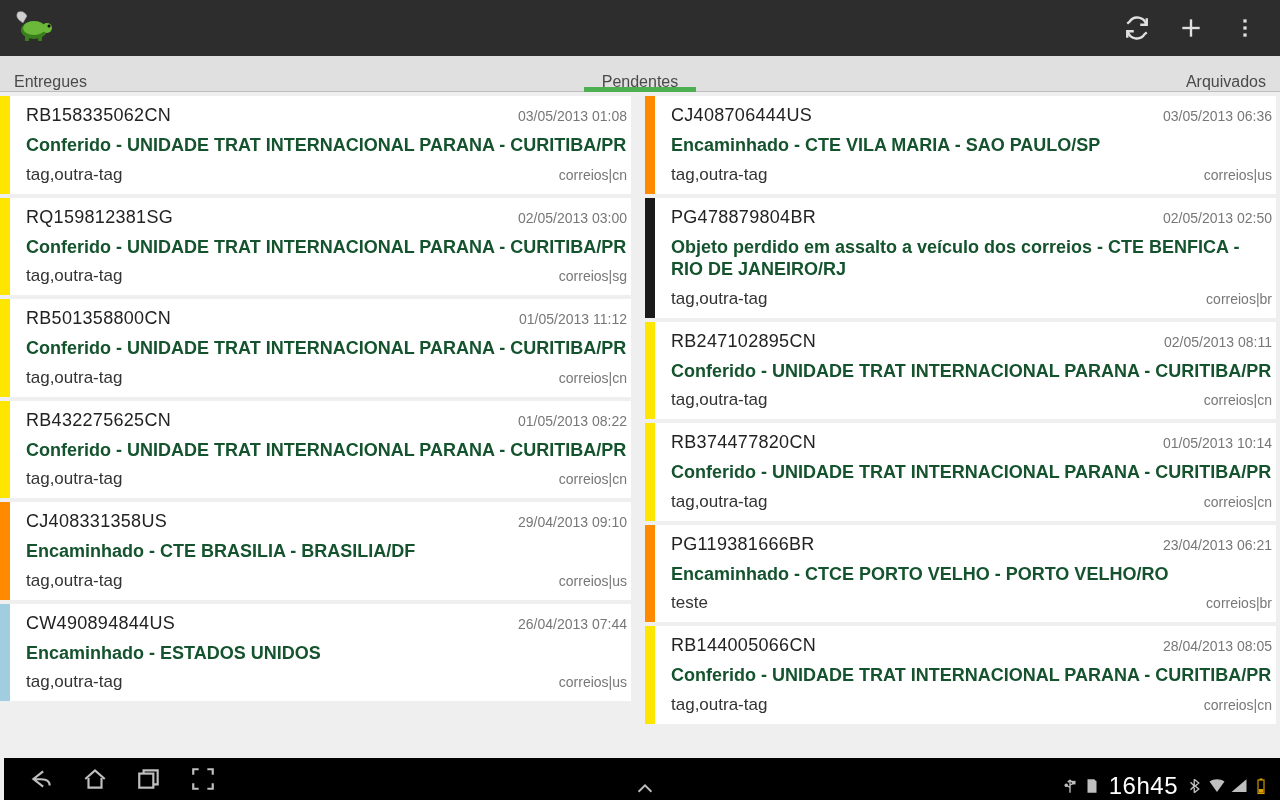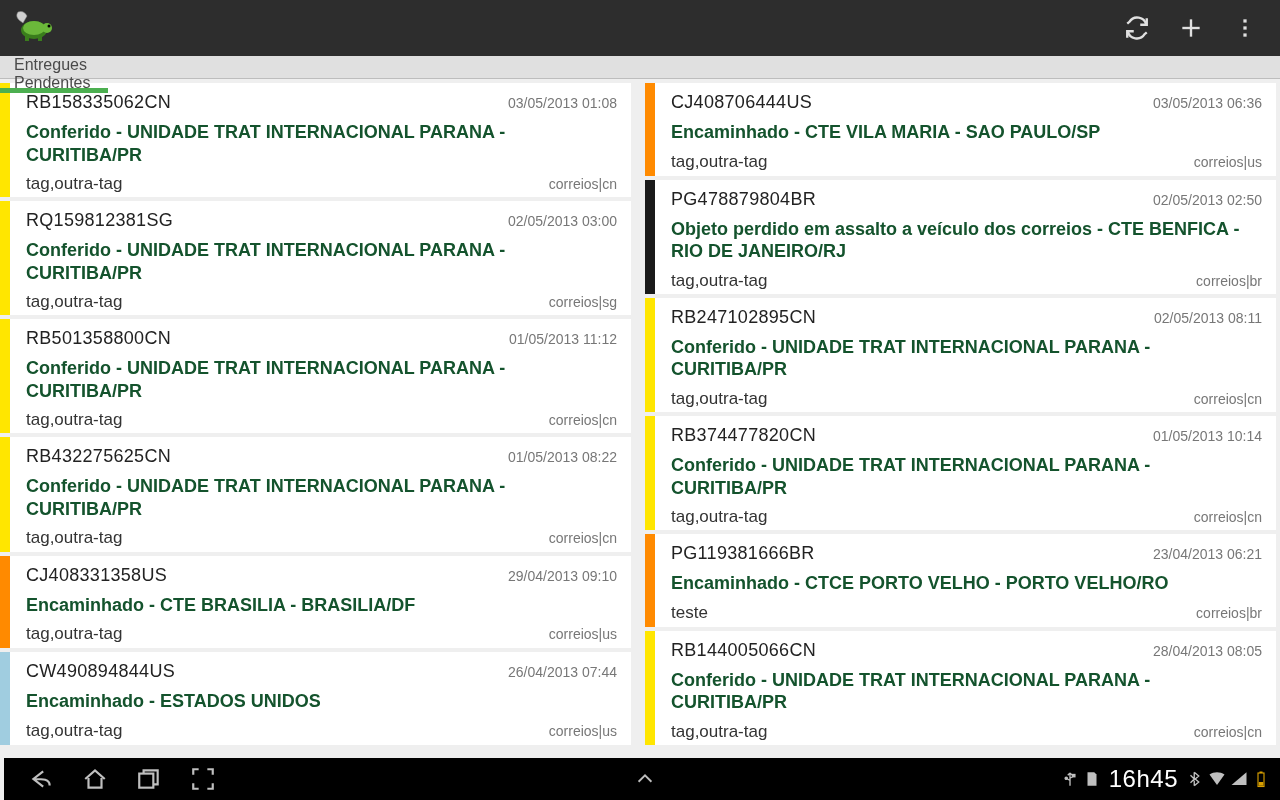--- a/index.html
+++ b/index.html
@@ -7,48 +7,48 @@
   
   
   .action-bar { height: 56px; background: #2d2d2d; display: flex; align-items: center; padding: 0 8px; }
   .app-icon { width: 48px; height: 48px; display: flex; align-items: center; justify-content: center; }
   .app-icon svg { width: 40px; height: 40px; }
   .action-spacer { flex: 1; }
   .action-btn { width: 54px; height: 54px; display: flex; align-items: center; justify-content: center; cursor: pointer; }
   .action-btn svg { width: 26px; height: 26px; }
   
   
-  .tab-bar { height: 23px; background: #e0e0e0; display: flex; align-items: flex-start; padding: 0 14px; position: relative; border-bottom: 1px solid #bdbdbd; flex-direction: column; }
+  .tab-bar { height: 36px; background: #e0e0e0; display: flex; align-items: flex-end; padding: 0 14px; position: relative; border-bottom: 1px solid #bdbdbd; }
   .tab-left { flex: 1; text-align: left; }
   .tab-center { flex: 1; text-align: center; position: relative; }
   .tab-right { flex: 1; text-align: right; }
   .tab-bar span { color: #4a4a4a; font-size: 16px; cursor: pointer; }
   .tab-indicator { position: absolute; bottom: -1px; left: 50%; transform: translateX(-50%); width: 112px; height: 5px; background: #4caf50; }
   
   
   .content { height: calc(800px - 56px - 36px - 42px); display: flex; gap: 14px; padding: 4px 4px 0 0; background: #efefef; overflow: hidden; }
   .column { flex: 1; display: flex; flex-direction: column; gap: 4px; }
   
   .card { background: #ffffff; display: flex; min-height: 0; }
   .stripe { width: 10px; flex-shrink: 0; }
   .stripe.yellow { background: #ffe600; }
   .stripe.orange { background: #ff8a00; }
   .stripe.lightblue { background: #a0cde0; }
   .stripe.black { background: #1a1a1a; }
-  .card-body { flex: 1; padding: 9px 14px 9px 16px; }
+  .card-body { flex: 1; padding: 9px 4px 9px 16px; }
   .card-row { display: flex; justify-content: space-between; align-items: baseline; }
   .card-code { font-size: 18px; color: #222; font-weight: 400; letter-spacing: 0.3px; }
   .card-date { font-size: 14px; color: #777; }
   .card-status { font-size: 18px; font-weight: 700; color: #14532d; margin-top: 8px; line-height: 1.25; }
   .card-row2 { display: flex; justify-content: space-between; align-items: baseline; margin-top: 8px; }
   .card-tags { font-size: 17px; color: #333; }
   .card-carrier { font-size: 14px; color: #777; }
   
   
-  .nav-bar { position: absolute; bottom: 0; left: 4px; right: 0; height: 42px; background: #000; display: flex; align-items: center; padding: 0 10px; }
+  .nav-bar { position: absolute; bottom: 0; left: 4px; right: 0; height: 42px; background: #000; display: flex; align-items: flex-end; padding: 0 10px; }
   .nav-btn { width: 54px; height: 42px; display: flex; align-items: center; justify-content: center; cursor: pointer; }
   .nav-btn svg { width: 26px; height: 26px; }
   .nav-spacer { flex: 1; display: flex; justify-content: center; }
   .nav-spacer svg { width: 22px; height: 22px; }
   .status-right { display: flex; align-items: center; gap: 4px; color: #bfbfbf; }
   .status-right .clock { color: #fff; font-size: 24px; font-weight: 400; margin: 0 4px; letter-spacing: 0.5px; }
   .status-icon { width: 18px; height: 18px; }
 </style>
 </head>
 <body>
@@ -88,20 +88,21 @@
     </svg>
   </div>
 </div>
 
 <div class="tab-bar">
   <div class="tab-left"><span>Entregues</span></div>
   <div class="tab-center">
     <span>Pendentes</span>
     <div class="tab-indicator"></div>
   </div>
+  <div class="tab-right"><span>Arquivados</span></div>
 </div>
 
 <div class="content">
   <div class="column" id="col0">
       <div class="card">
         <div class="stripe yellow"></div>
         <div class="card-body">
           <div class="card-row">
             <span class="card-code">RB158335062CN</span>
             <span class="card-date">03/05/2013 01:08</span>

